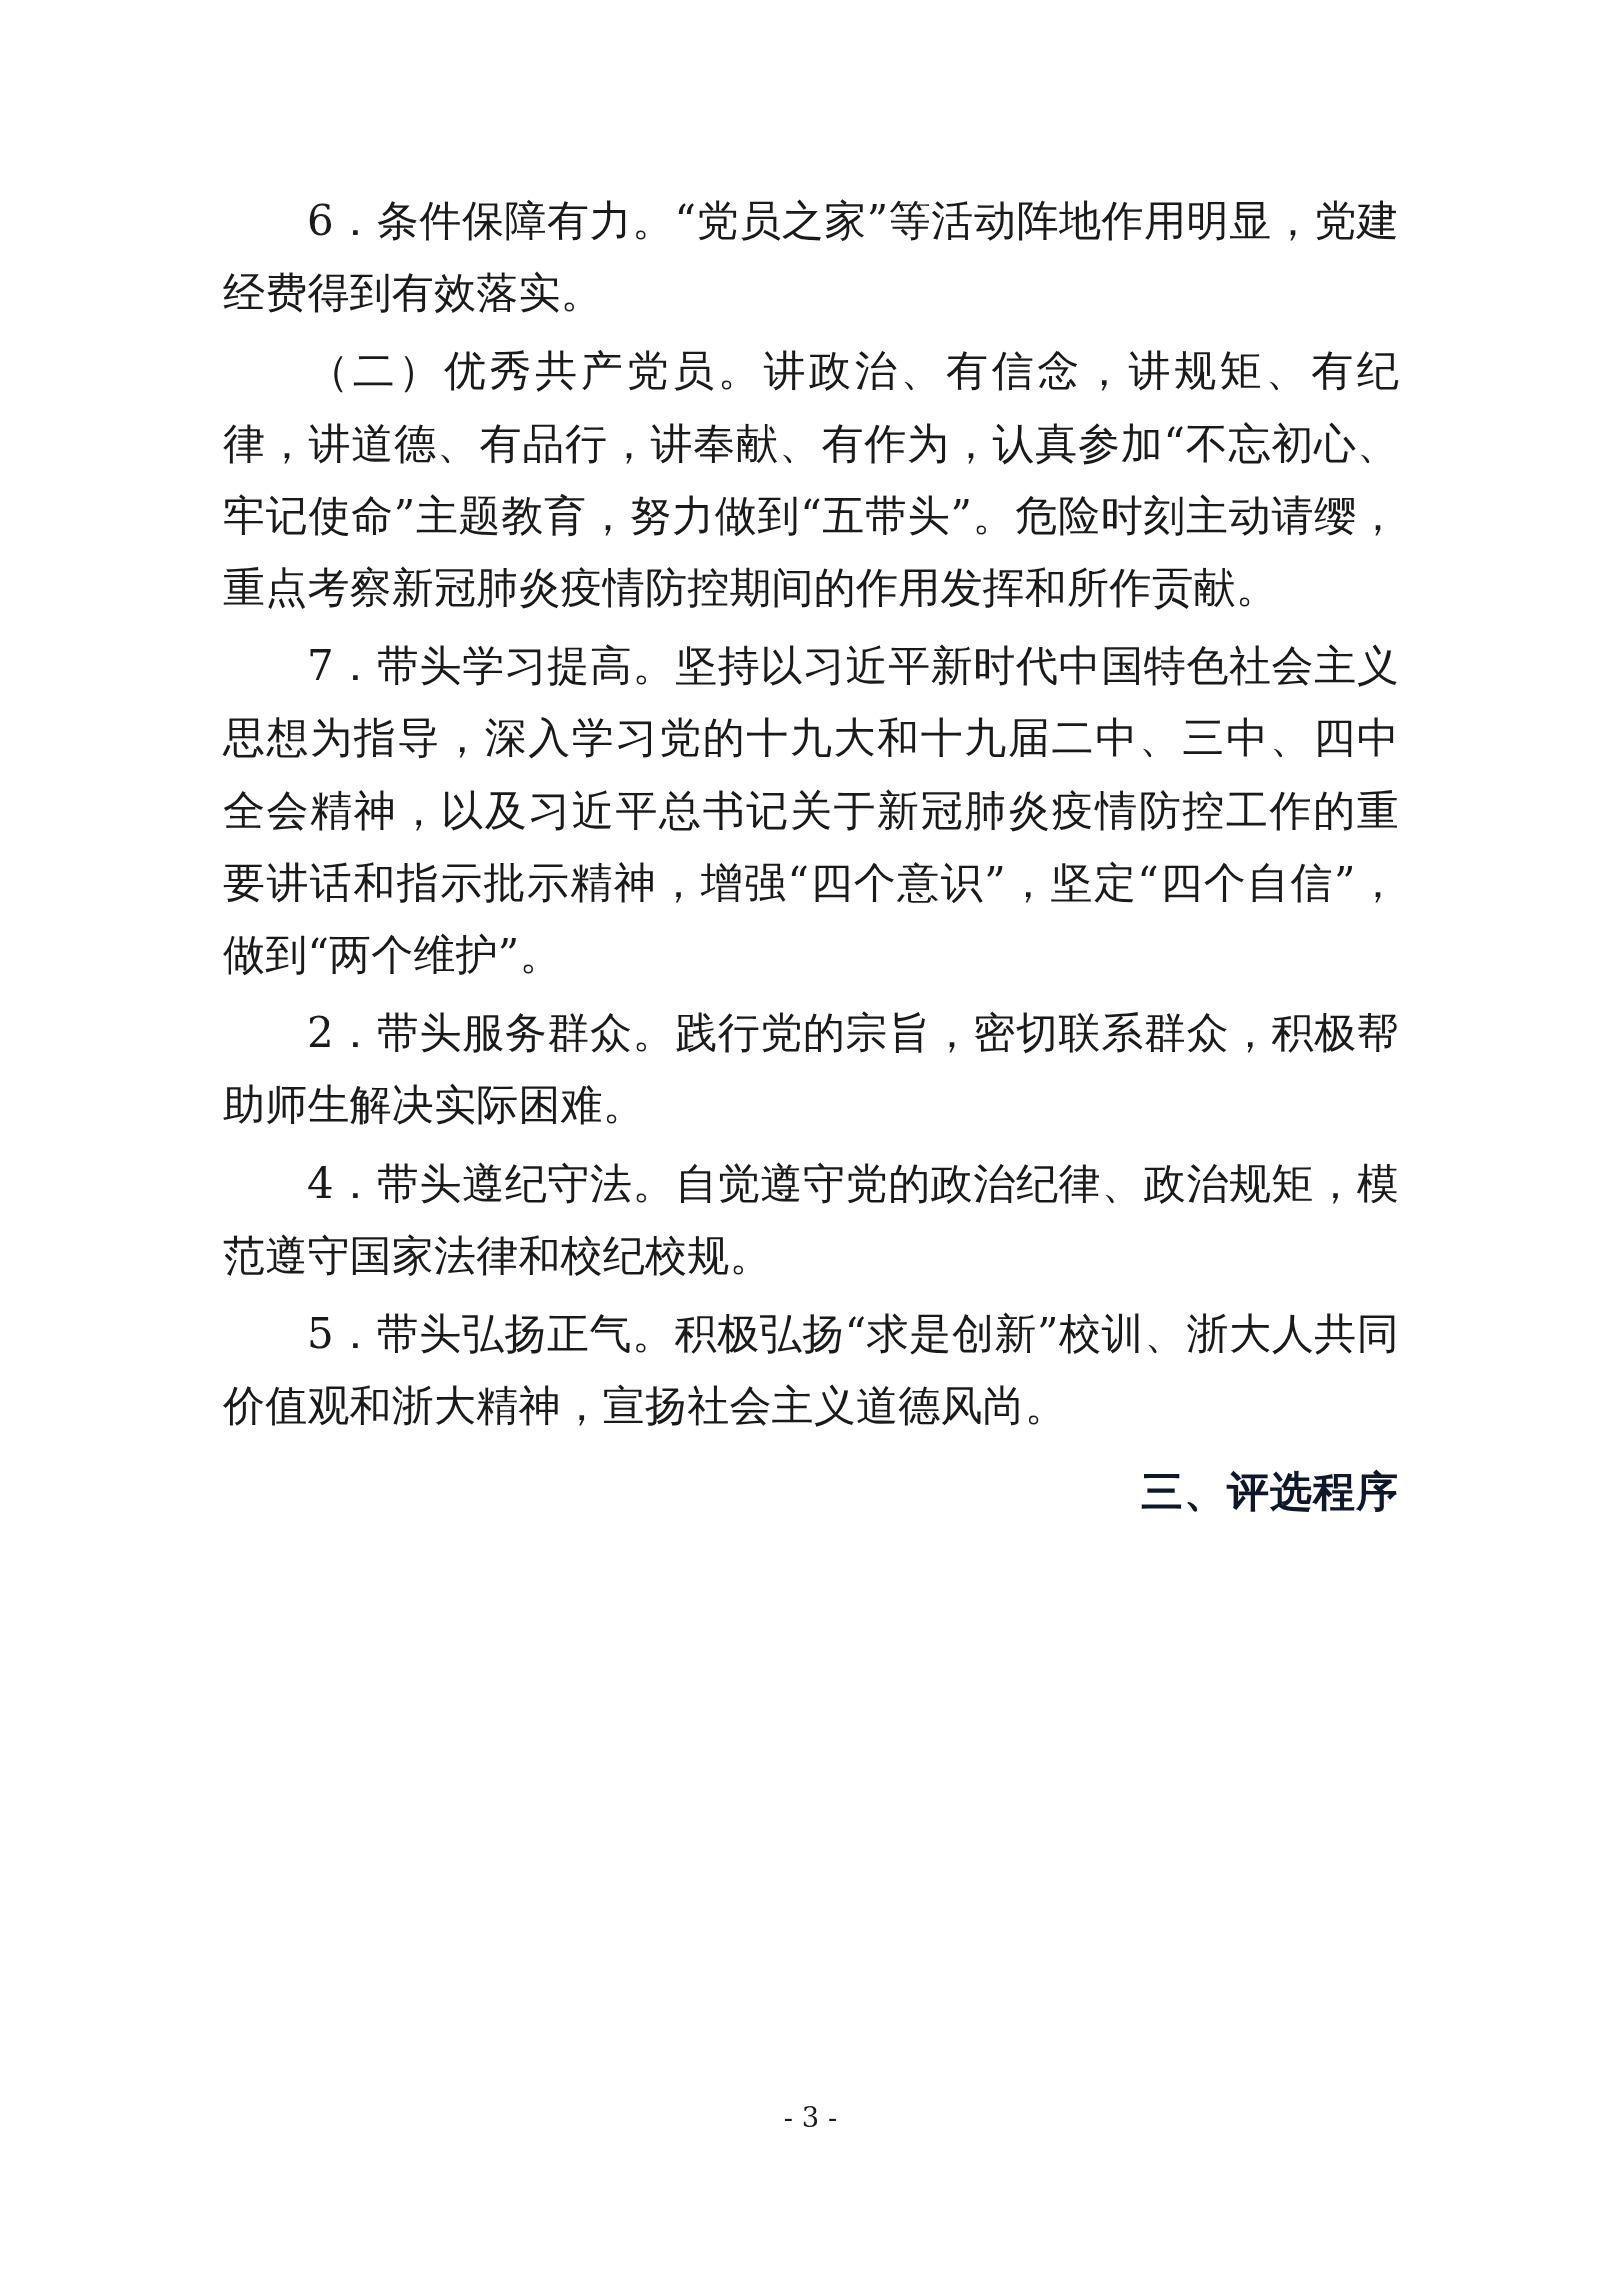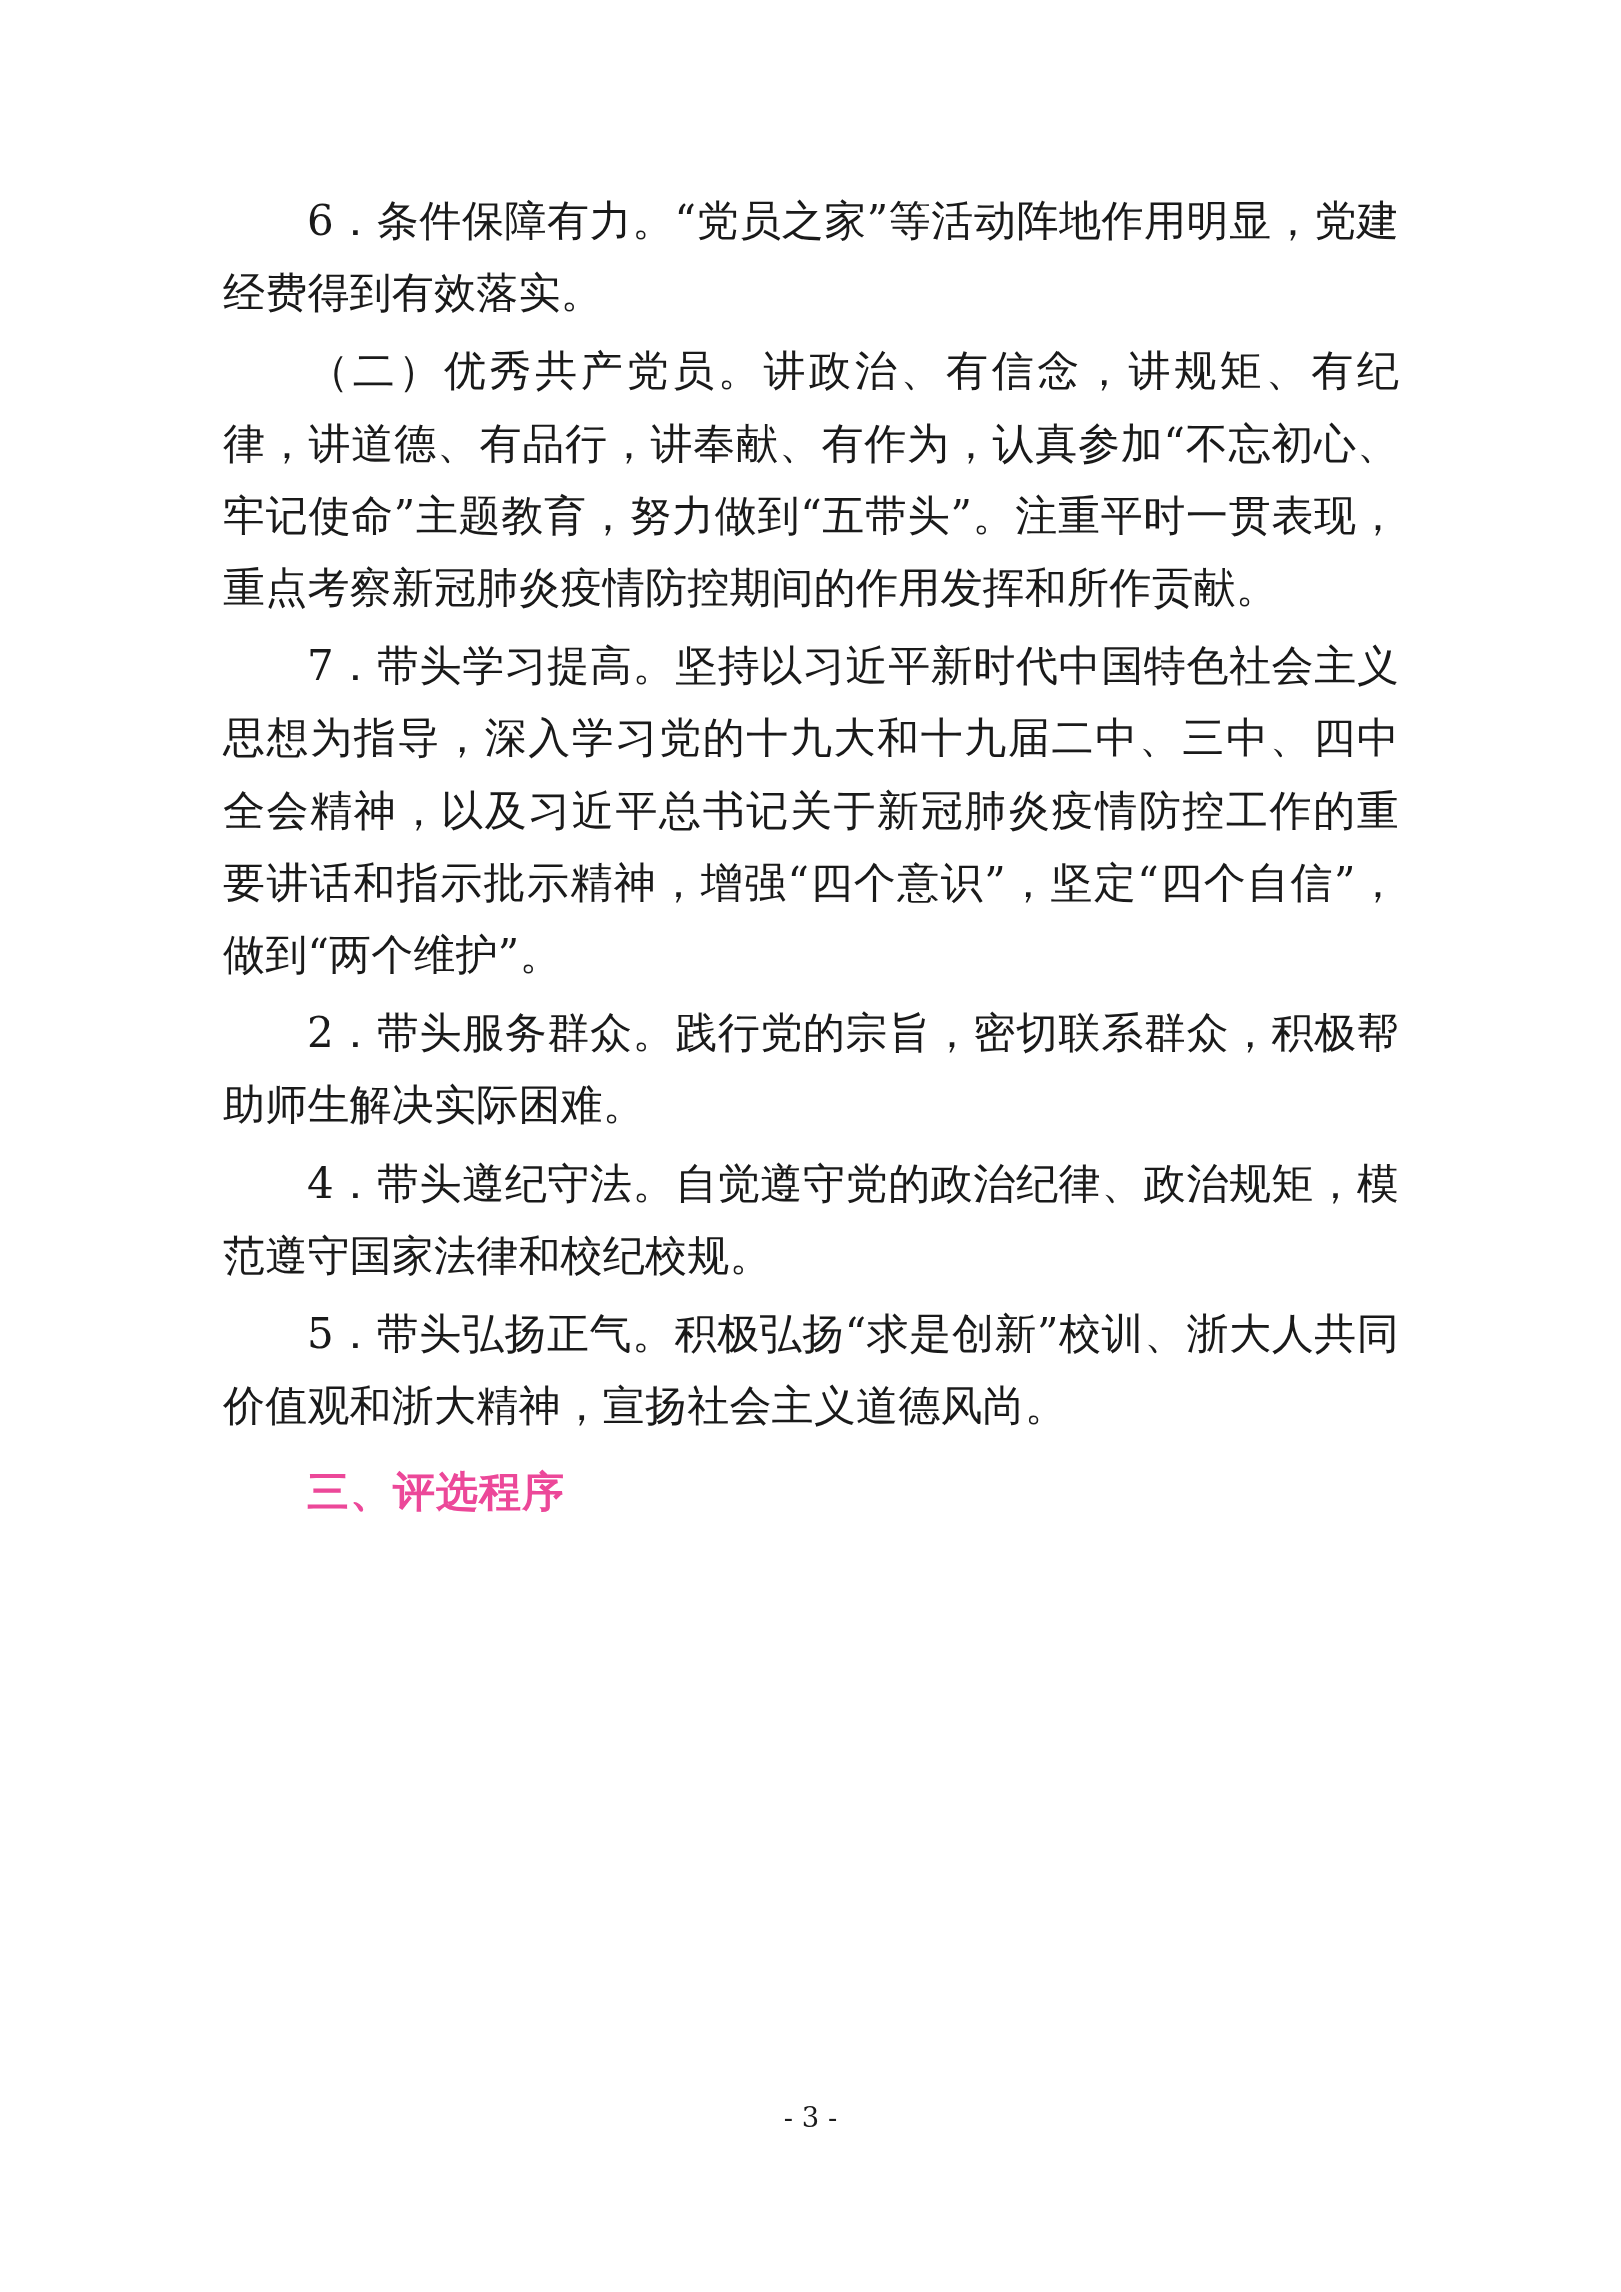--- a/index.html
+++ b/index.html
@@ -34,46 +34,47 @@
     letter-spacing: 0.2px;
     font-weight: 500;
   }
   .indent2 {
     text-indent: 84px;
   }
   .heading {
     font-family: "DejaVu Serif", "Liberation Serif", serif;
     font-size: 42px;
     line-height: 1.72;
-    color: #ec4899;
+    color: #0f172a;
     font-weight: 700;
     text-indent: 84px;
     margin: 13.7px 0 0 0;
     letter-spacing: 1px;
+    text-align: right;
   }
   .footer {
     position: absolute;
     left: 0;
     right: 0;
     top: 2090px;
     text-align: center;
     font-family: "DejaVu Serif", "Liberation Serif", serif;
     font-size: 27.4px;
     color: #1a1a1a;
   }
 </style>
 </head>
 <body>
 
 <div class="page">
   <div class="content">
 
     <p class="para indent2">6．条件保障有力。“党员之家”等活动阵地作用明显，党建经费得到有效落实。</p>
 
-    <p class="para indent2">（二）优秀共产党员。讲政治、有信念，讲规矩、有纪律，讲道德、有品行，讲奉献、有作为，认真参加“不忘初心、牢记使命”主题教育，努力做到“五带头”。注重平时一贯表现，重点考察新冠肺炎疫情防控期间的作用发挥和所作贡献。</p>
+    <p class="para indent2">（二）优秀共产党员。讲政治、有信念，讲规矩、有纪律，讲道德、有品行，讲奉献、有作为，认真参加“不忘初心、牢记使命”主题教育，努力做到“五带头”。危险时刻主动请缨，重点考察新冠肺炎疫情防控期间的作用发挥和所作贡献。</p>
 
     <p class="para indent2">7．带头学习提高。坚持以习近平新时代中国特色社会主义思想为指导，深入学习党的十九大和十九届二中、三中、四中全会精神，以及习近平总书记关于新冠肺炎疫情防控工作的重要讲话和指示批示精神，增强“四个意识”，坚定“四个自信”，做到“两个维护”。</p>
 
 
     <p class="para indent2">2．带头服务群众。践行党的宗旨，密切联系群众，积极帮助师生解决实际困难。</p>
 
     <p class="para indent2">4．带头遵纪守法。自觉遵守党的政治纪律、政治规矩，模范遵守国家法律和校纪校规。</p>
 
     <p class="para indent2">5．带头弘扬正气。积极弘扬“求是创新”校训、浙大人共同价值观和浙大精神，宣扬社会主义道德风尚。</p>
 

